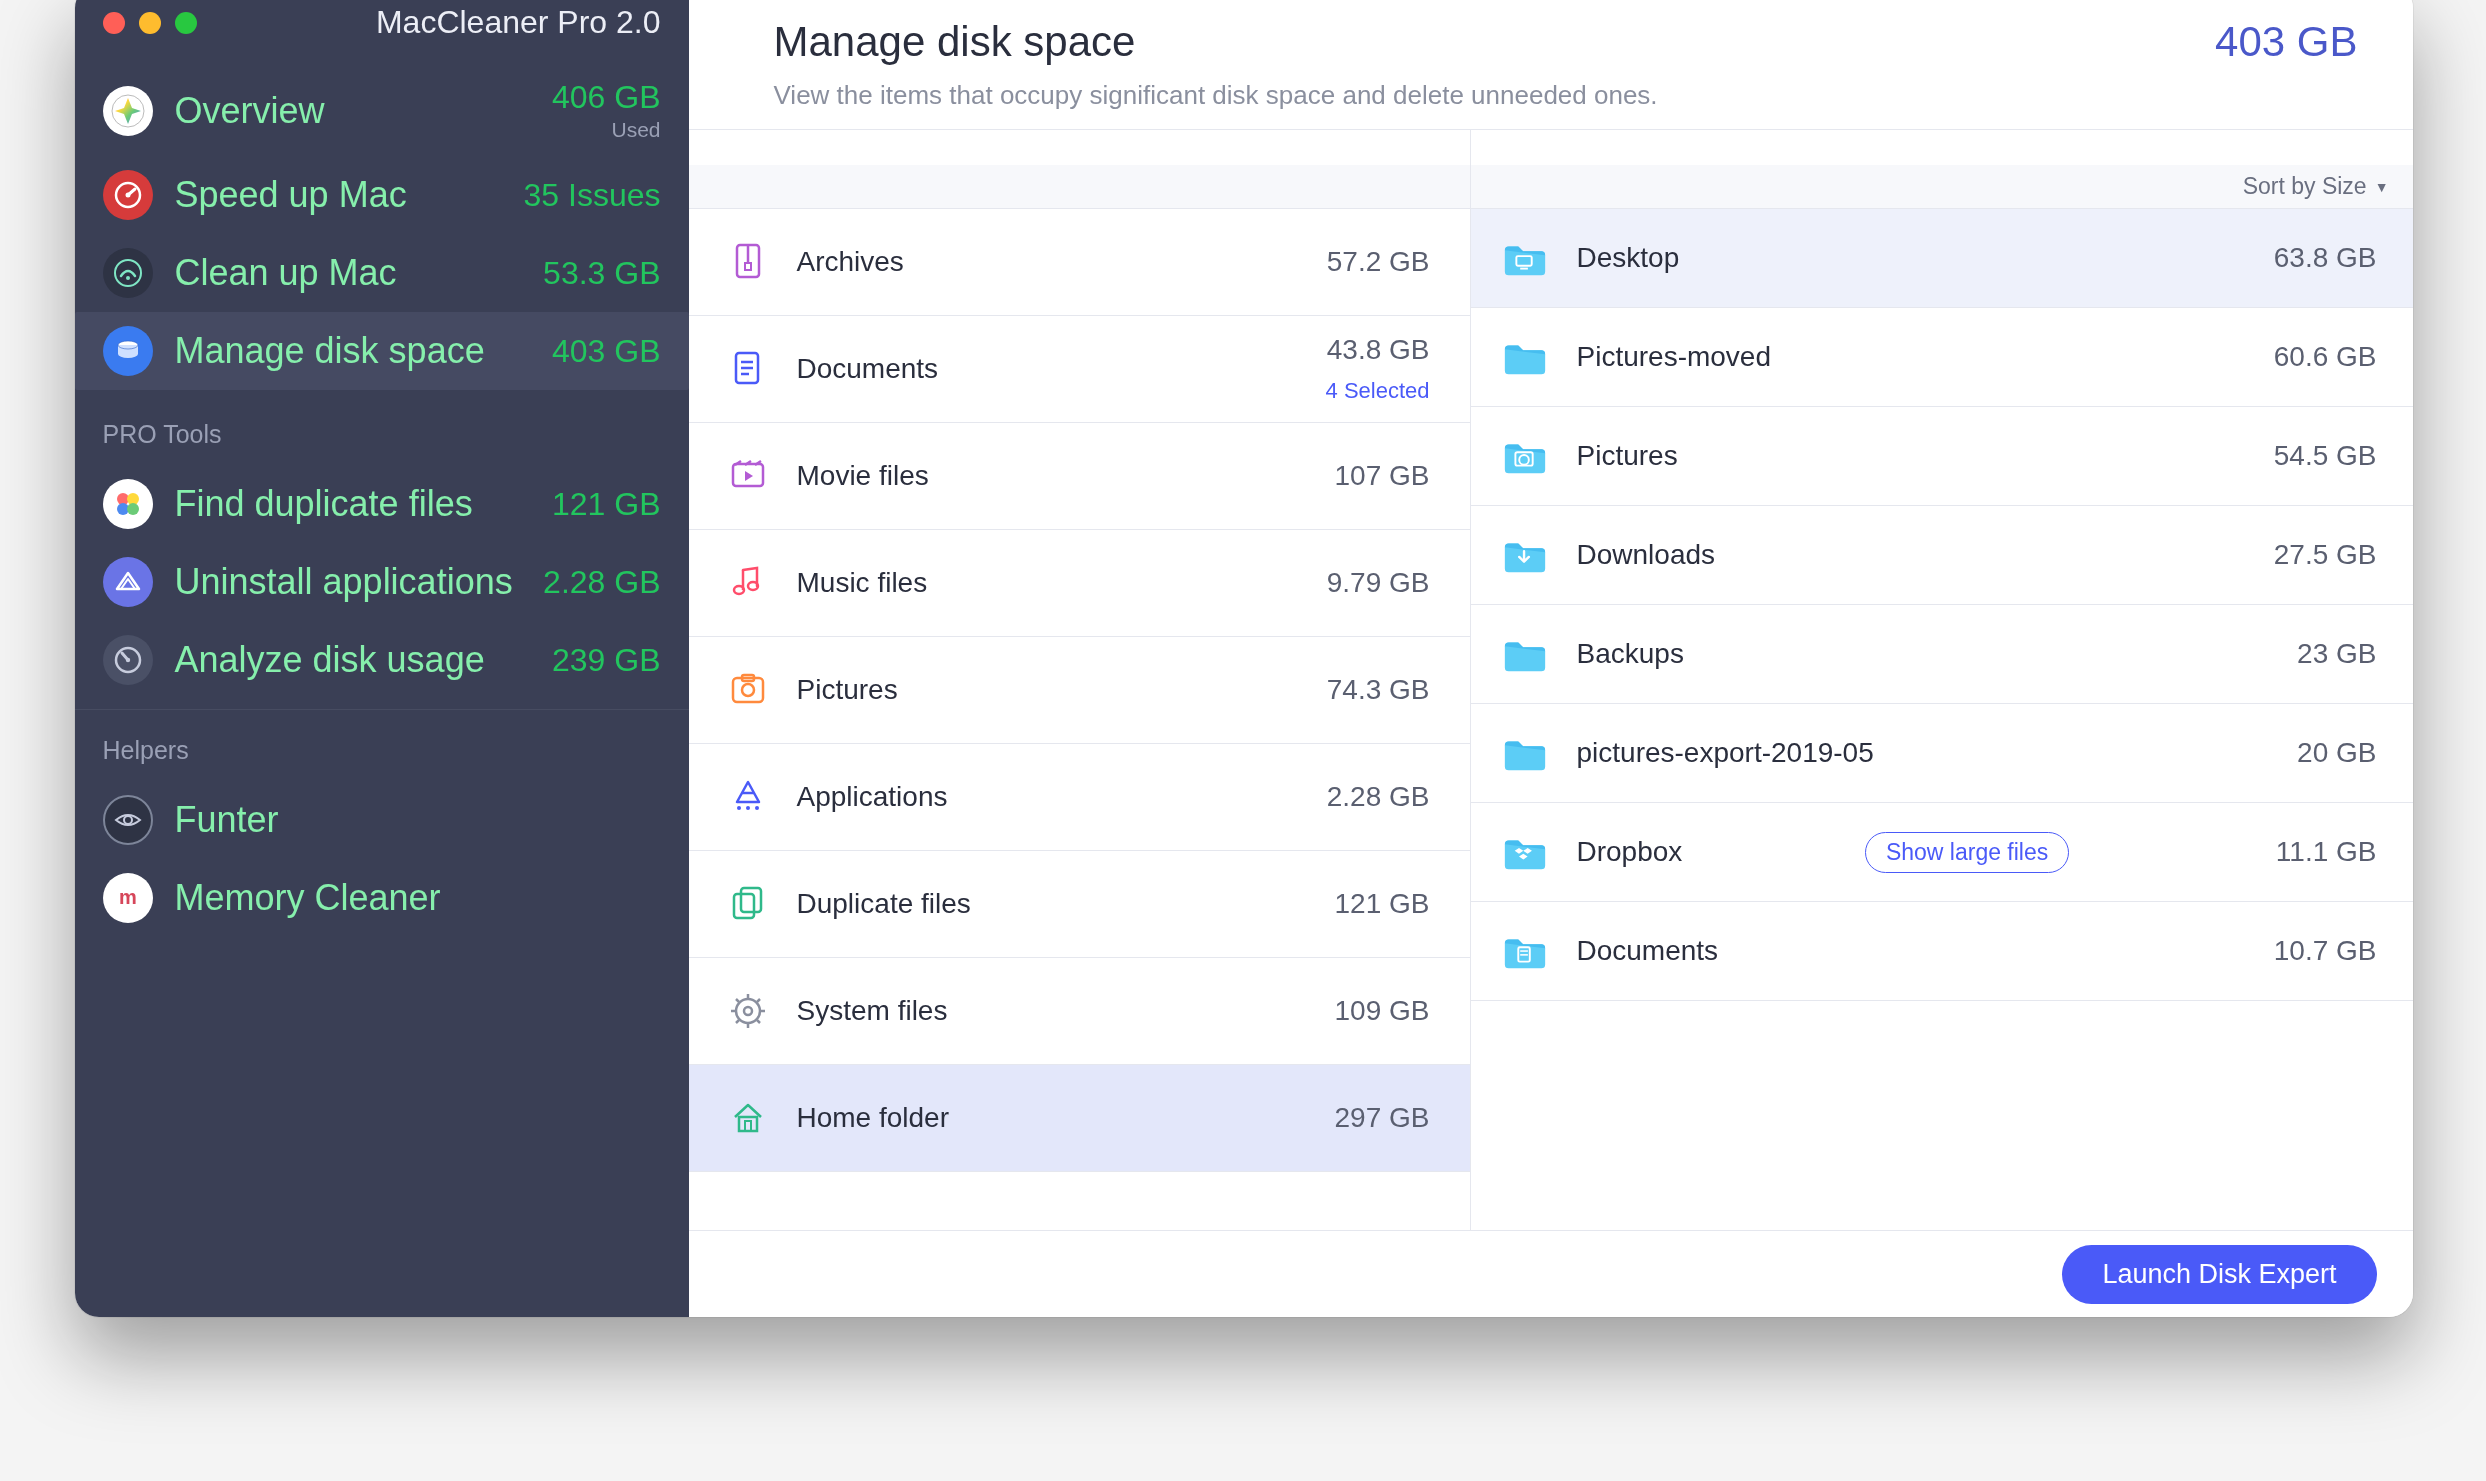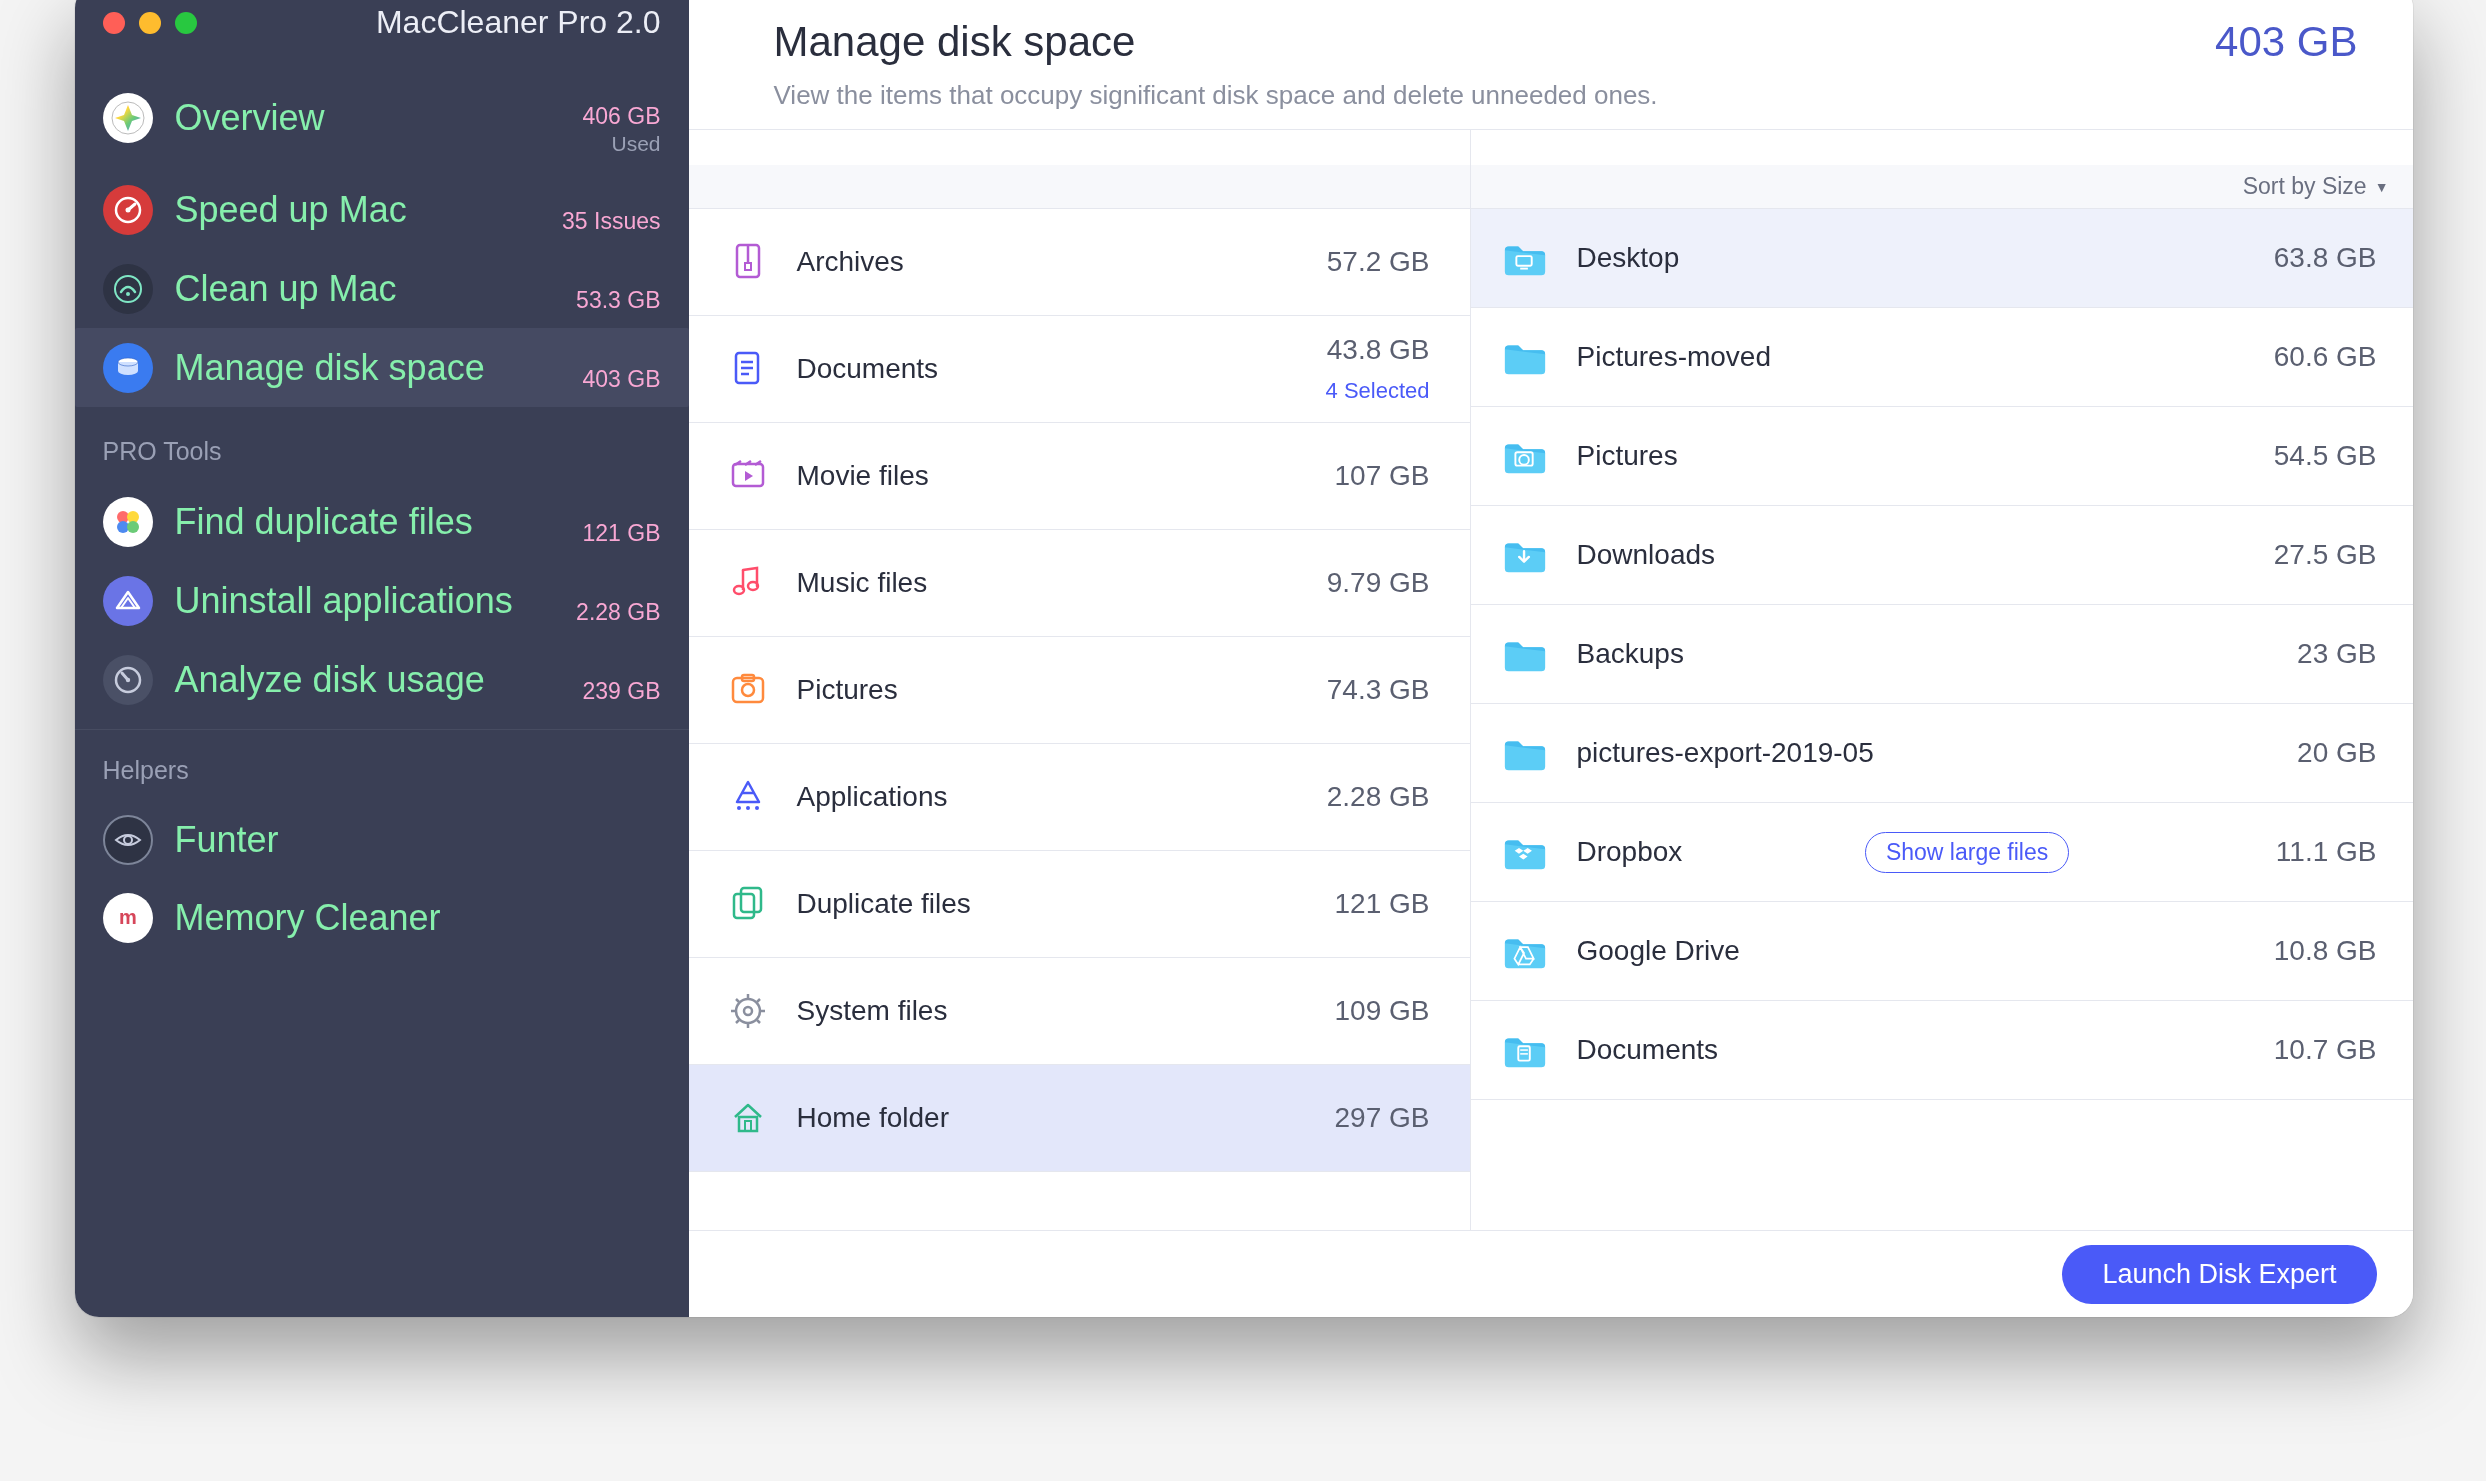--- a/index.html
+++ b/index.html
@@ -77,21 +77,21 @@
   .nav-icon {
     width: 50px; height: 50px; border-radius: 50%;
     display: flex; align-items: center; justify-content: center;
     flex: 0 0 50px;
   }
   .nav-label { font-size: 36px; color: #86efac; }
   .nav-value-box {
     margin-left: auto; text-align: right;
     display: flex; flex-direction: column;
   }
-  .nav-value { font-size: 23px; color: #f9a8d4; white-space: nowrap; margin-top: 24px; }
+  .nav-value { font-size: 32px; color: #22c55e; white-space: nowrap; }
   .nav-sub   { font-size: 21px; color: var(--sidebar-muted); margin-top: 2px; }
   .section-head {
     padding: 26px 28px 10px 28px;
     font-size: 25px;
     color: var(--sidebar-muted);
     border-top: 1px solid rgba(255,255,255,0.07);
     margin-top: 10px;
   }
   .section-head.first { border-top: none; margin-top: 4px; }
 
@@ -567,31 +567,20 @@
       </svg>
     </div>
     <div class="folder-label">Dropbox</div>
     <span class="pill">Show large files</span>
     <div class="folder-value">11.1 GB</div>
               </div>
               <div class="folder-row">
     <div class="folder-icon">
       <svg width="48" height="42" viewBox="0 0 50 42">
         <use href="#ic-folder"></use>
-        <path d="M20 16 h8 l6 12 h-8 Z M20 16 l-6 12 l4 6 l6 -12 Z M34 28 l-4 6 h-12" fill="none" stroke="#fff" stroke-width="1.8"></path>
-      </svg>
-    </div>
-    <div class="folder-label">Google Drive</div>
-
-    <div class="folder-value">10.8 GB</div>
-              </div>
-              <div class="folder-row">
-    <div class="folder-icon">
-      <svg width="48" height="42" viewBox="0 0 50 42">
-        <use href="#ic-folder"></use>
         <rect x="18" y="16" width="12" height="15" rx="1.5" fill="none" stroke="#fff" stroke-width="2"></rect>
                     <line x1="20" y1="20" x2="28" y2="20" stroke="#fff" stroke-width="1.6"></line>
                     <line x1="20" y1="24" x2="28" y2="24" stroke="#fff" stroke-width="1.6"></line>
       </svg>
     </div>
     <div class="folder-label">Documents</div>
 
     <div class="folder-value">10.7 GB</div>
               </div>
             </div>

